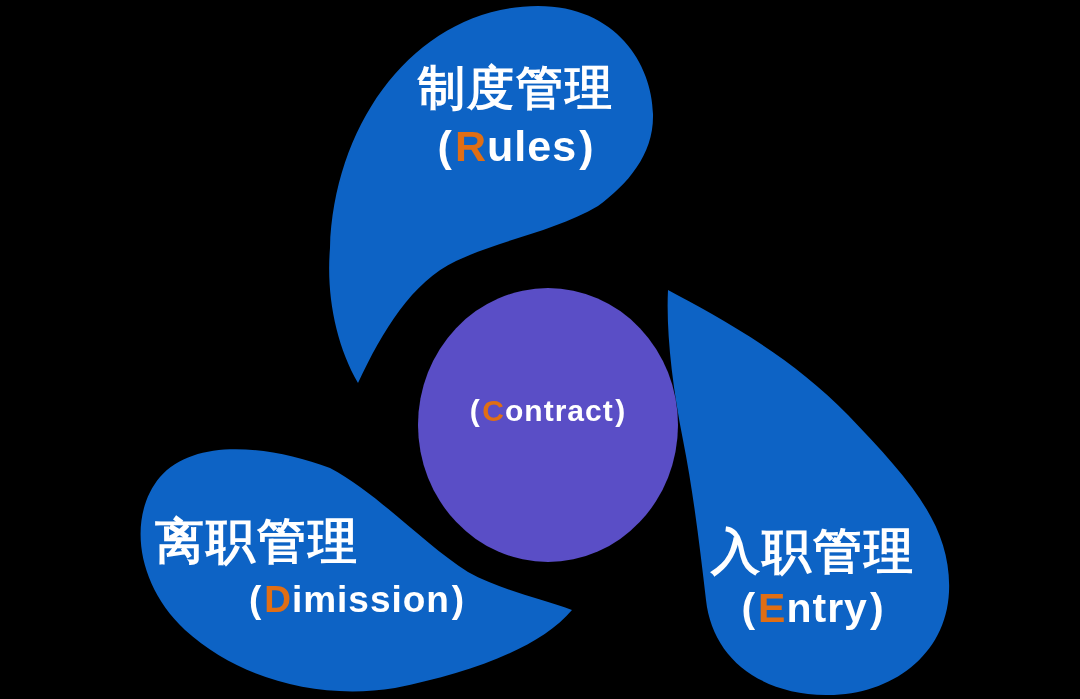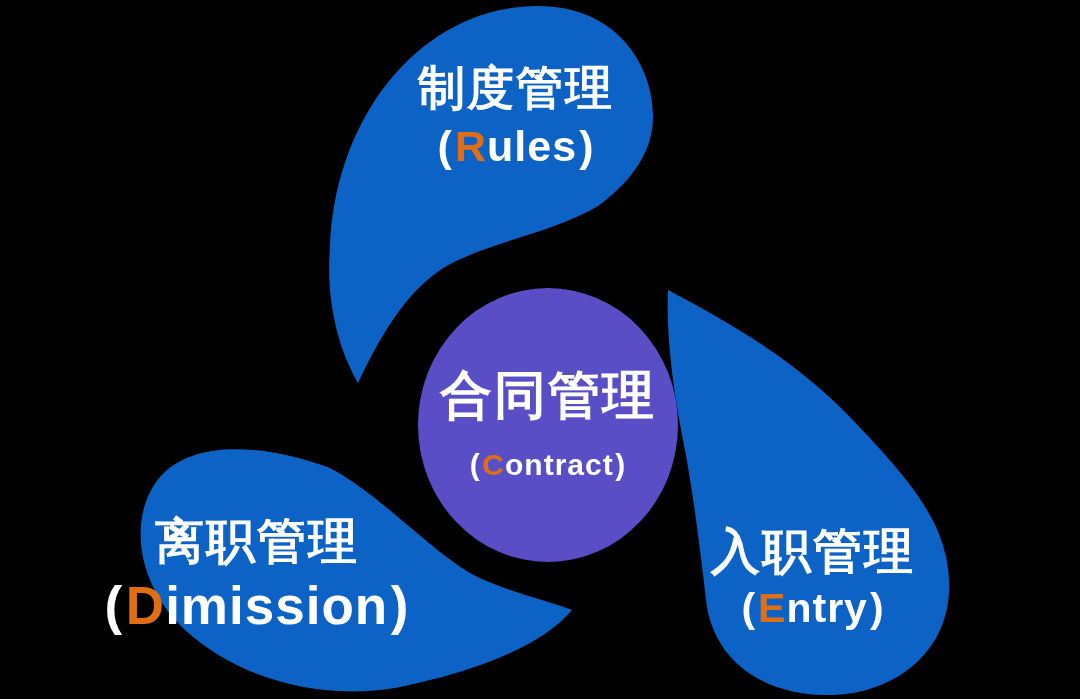--- a/index.html
+++ b/index.html
@@ -25,21 +25,21 @@
   .label-rules{left:306px;top:63px;}
   .label-rules .zh{font-size:47px;line-height:50px;}
   .label-rules .en{font-size:43px;line-height:46px;margin-top:10px;}
   
   .label-contract{left:338px;top:368px;}
   .label-contract .zh{font-size:52px;line-height:54px;}
   .label-contract .en{font-size:30px;line-height:50px;margin-top:18px;}
   
   .label-dimission{left:47px;top:514px;}
   .label-dimission .zh{font-size:49px;line-height:54px;}
-  .label-dimission .en{font-size:53px;line-height:48px;margin-top:14px;}
+  .label-dimission .en{font-size:37px;line-height:48px;margin-top:8px;text-align:right;}
   
   .label-entry{left:603px;top:524px;}
   .label-entry .zh{font-size:49px;line-height:54px;}
   .label-entry .en{font-size:41px;line-height:48px;margin-top:6px;}
 </style>
 </head>
 <body>
 
 <div class="stage">
 
@@ -77,21 +77,20 @@
 
     <ellipse class="center-ellipse" cx="548" cy="425" rx="130" ry="137"></ellipse>
   </svg>
 
   <div class="label label-rules">
     <div class="zh">制度管理</div>
     <div class="en"><span class="paren">(</span><span class="accent">R</span><span>ules</span><span class="paren">)</span></div>
   </div>
 
   <div class="label label-contract">
-    <div class="zh">合同管理</div>
     <div class="en"><span class="paren">(</span><span class="accent">C</span><span>ontract</span><span class="paren">)</span></div>
   </div>
 
   <div class="label label-dimission">
     <div class="zh">离职管理</div>
     <div class="en"><span class="paren">(</span><span class="accent">D</span><span>imission</span><span class="paren">)</span></div>
   </div>
 
   <div class="label label-entry">
     <div class="zh">入职管理</div>

